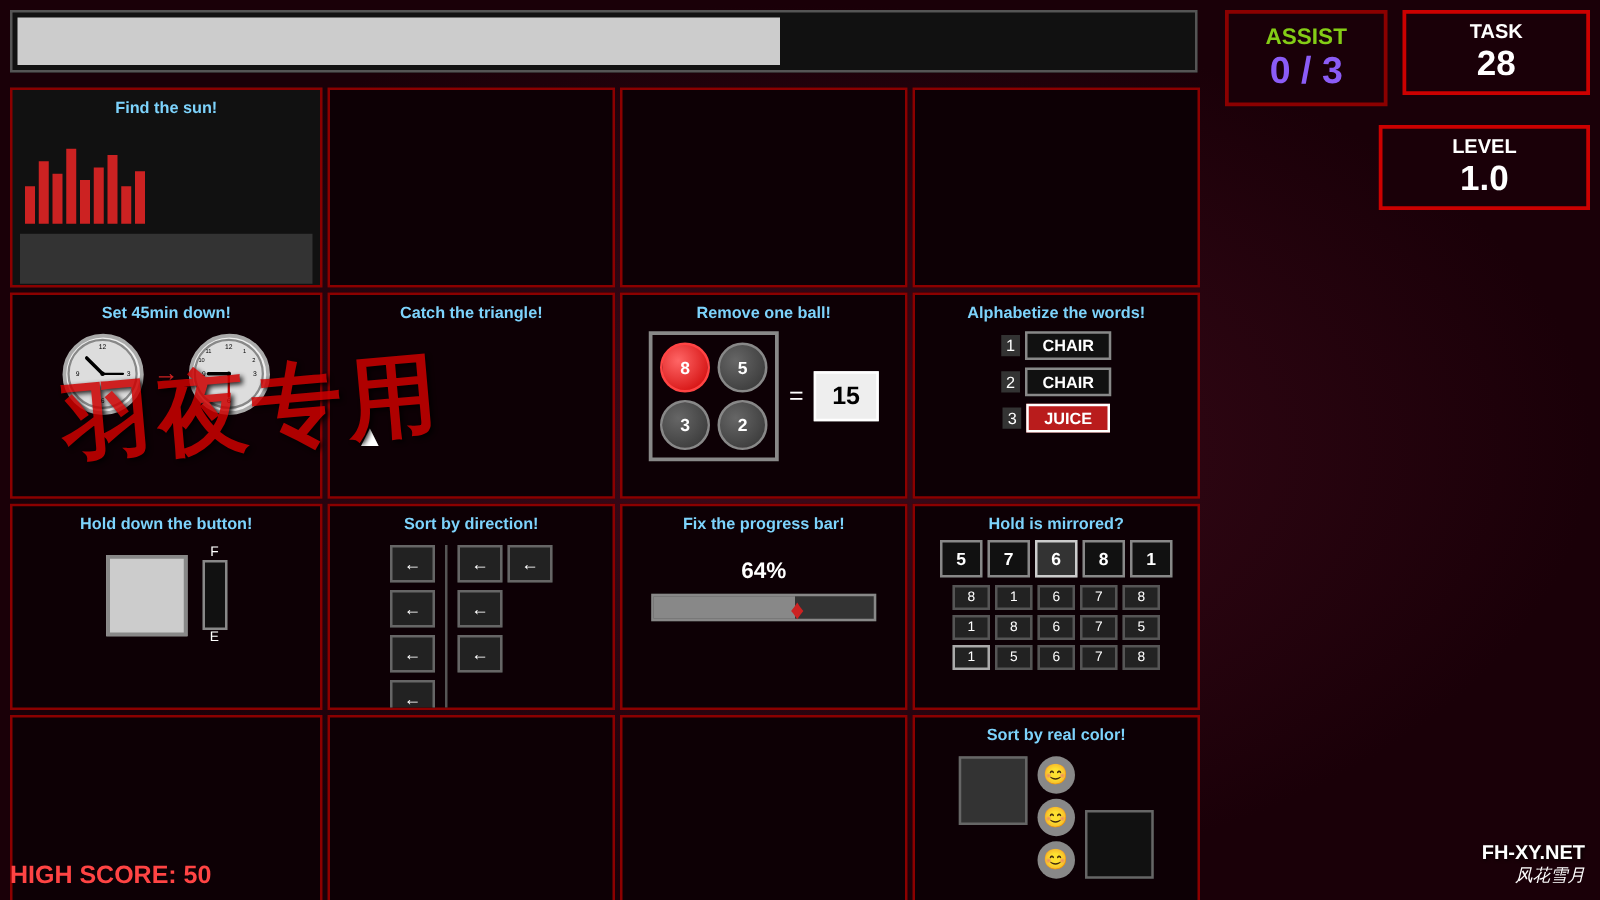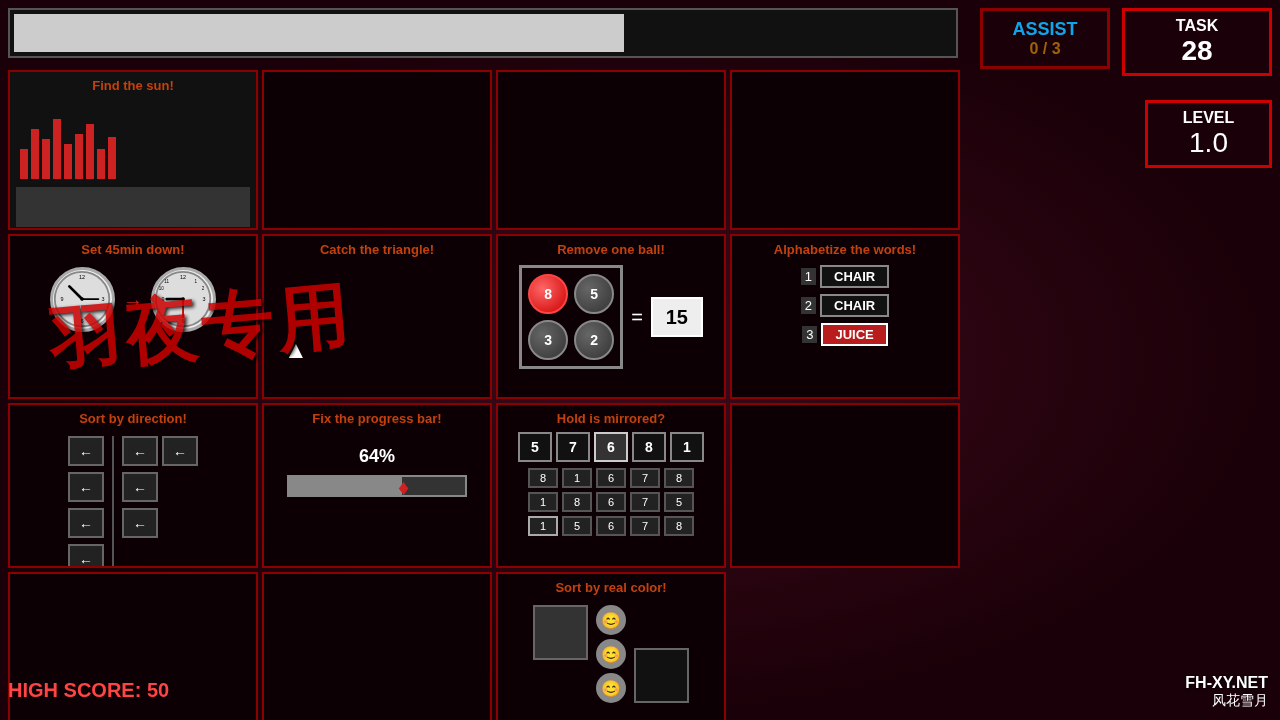--- a/index.html
+++ b/index.html
@@ -60,34 +60,34 @@
 
     .cell {
       background: #0d0005;
       border: 2px solid #8b0000;
       position: relative;
       overflow: hidden;
       padding: 6px;
     }
 
     .cell-title {
-      color: #c2410c;
+      color: #7dd3fc;
       font-size: 13px;
       font-weight: bold;
       text-align: center;
       margin-bottom: 4px;
     }
     .assist-label {
-      color: #0ea5e9;
+      color: #84cc16;
       font-size: 18px;
       font-weight: bold;
     }
     .assist-value {
-      color: #a16207;
-      font-size: 16px;
+      color: #8b5cf6;
+      font-size: 30px;
       font-weight: bold;
     }
 
     .task-box {
       background: #1a0008;
       border: 3px solid #cc0000;
       width: 150px;
       padding: 6px 10px;
       text-align: center;
       position: absolute;
@@ -101,36 +101,36 @@
     }
     .task-number {
       color: #fff;
       font-size: 28px;
       font-weight: bold;
     }
 
     .level-box {
       background: #1a0008;
       border: 3px solid #cc0000;
-      width: 127px;
+      width: 169px;
       padding: 6px 10px;
       text-align: center;
       position: absolute;
       top: 100px;
       right: 8px;
     }
     .level-label {
       color: #fff;
       font-size: 16px;
       font-weight: bold;
     }
     .level-value {
       color: #fff;
       font-size: 28px;
-      font-weight: normal;
+      font-weight: bold;
     }
 
     .assist-panel {
       position: absolute;
       top: 8px;
       right: 170px;
       background: #1a0008;
       border: 3px solid #8b0000;
       width: 130px;
       padding: 8px;
@@ -448,21 +448,21 @@
       z-index: 10;
       font-family: 'SimHei', 'Microsoft YaHei', sans-serif;
       letter-spacing: 4px;
       text-shadow: 2px 2px 4px #000;
       transform: rotate(-5deg);
     }
 
     
     .high-score {
       position: absolute;
-      bottom: 18px;
+      bottom: 8px;
       left: 8px;
       color: #ff4444;
       font-size: 20px;
       font-weight: bold;
       z-index: 5;
     }
 
     
     .watermark-br {
       position: absolute;
@@ -474,20 +474,21 @@
     .watermark-site {
       color: #fff;
       font-size: 16px;
       font-weight: bold;
       text-shadow: 1px 1px 3px #000;
     }
     .watermark-cn {
       color: #fff;
       font-size: 14px;
       font-family: 'SimHei', sans-serif;
+      font-style: italic;
     }
 
     
     .empty-cell {
       background: #0d0005;
     }
 
     
     .word-btn-juice {
       background: #b91c1c;
@@ -624,20 +625,31 @@
           <span class="word-num">2</span>
           <button class="word-btn">CHAIR</button>
         </div>
         <div class="word-item">
           <span class="word-num">3</span>
           <button class="word-btn word-btn-juice">JUICE</button>
         </div>
       </div>
     </div>
 
+    <div class="cell">
+      <div class="cell-title">Hold down the button!</div>
+      <div class="hold-content">
+        <button class="hold-btn"></button>
+        <div class="hold-bar-container">
+          <div class="hold-bar-label-top">F</div>
+          <div class="hold-bar"></div>
+          <div class="hold-bar-label-bot">E</div>
+        </div>
+      </div>
+    </div>
 
     <div class="cell">
       <div class="cell-title">Sort by direction!</div>
       <div class="direction-cell-content">
         <div class="dir-arrows">
           <button class="dir-btn">←</button>
           <button class="dir-btn">←</button>
           <button class="dir-btn">←</button>
           <button class="dir-btn">←</button>
         </div>

